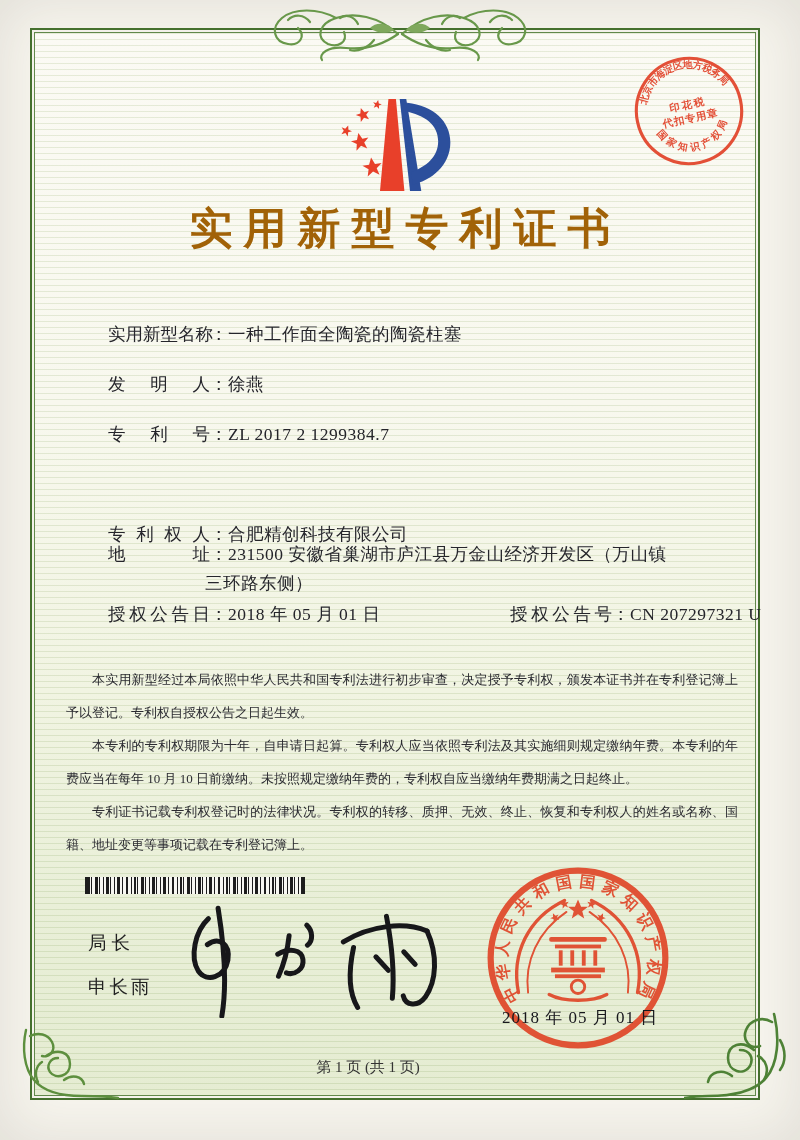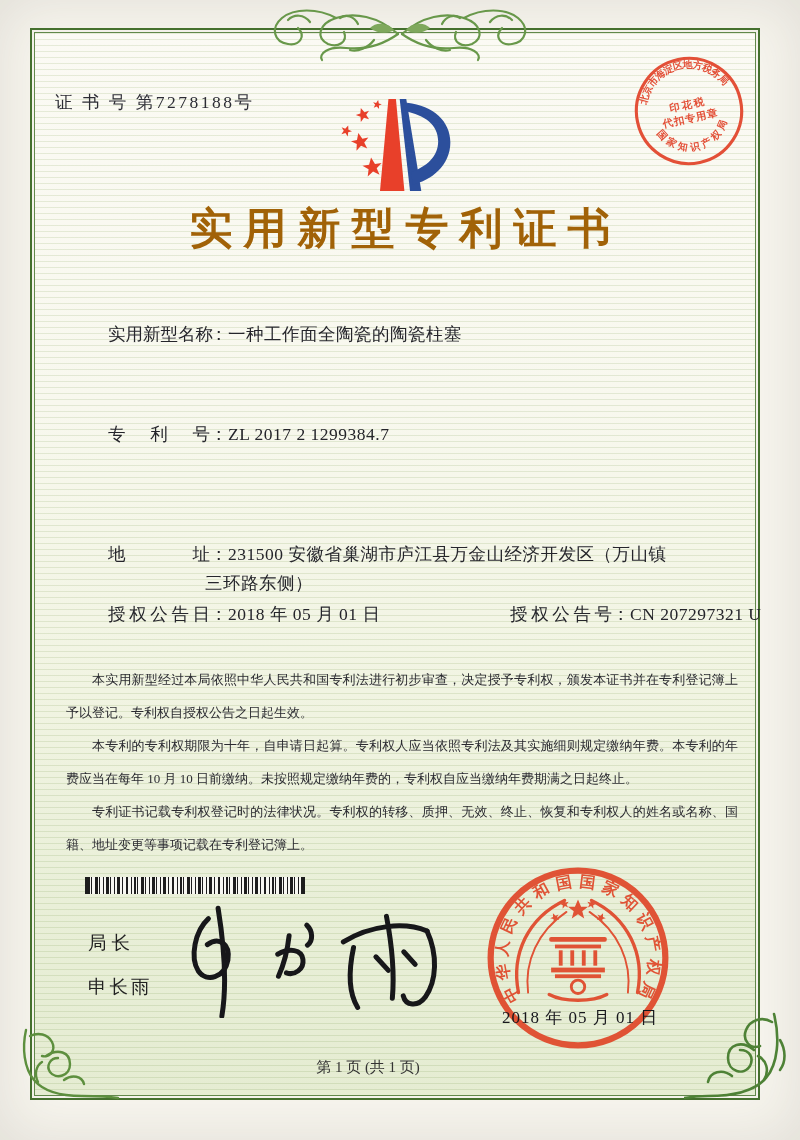--- a/index.html
+++ b/index.html
@@ -94,21 +94,20 @@
     <g transform="translate(104,0) scale(-1,1)" stroke="#4e8236" stroke-width="2.6" fill="none" stroke-linecap="round">
       <path d="M14,2 C8,26 10,52 22,66 C34,80 56,84 80,84 C90,84 98,85 104,86"></path>
       <path d="M34,38 C46,28 60,32 60,46 C60,60 44,64 38,54 C34,46 38,38 48,38"></path>
       <path d="M16,10 C26,4 38,8 42,18 C46,28 38,38 28,34"></path>
       <path d="M56,64 C66,56 78,60 80,70"></path>
       <path d="M24,68 C18,58 22,48 30,44"></path>
       <path d="M8,28 C2,38 2,50 8,58"></path>
     </g>
   </svg>
 
-  <div class="abs cert-no">证 书 号 第7278188号</div>
 
   <svg class="abs" style="left:334px; top:92px;" width="122" height="106" viewBox="0 0 130 110">
     <defs>
       <path id="star" d="M0,-10 2.94,-3.09 9.51,-3.09 4.05,1.18 5.88,8.09 0,4 -5.88,8.09 -4.05,1.18 -9.51,-3.09 -2.94,-3.09 Z"></path>
     </defs>
     <g fill="#e8402a">
       <use href="#star" transform="translate(28,52) scale(1.0) rotate(-12)"></use>
       <use href="#star" transform="translate(13,40) scale(0.62) rotate(20)"></use>
       <use href="#star" transform="translate(31,23) scale(0.78) rotate(-18)"></use>
       <use href="#star" transform="translate(46,12) scale(0.5) rotate(12)"></use>
@@ -133,22 +132,28 @@
     </text>
     <text x="60" y="57" text-anchor="middle" font-size="10.5" font-weight="bold" letter-spacing="2" fill="#e2472e" font-family="Liberation Sans, DejaVu Sans, sans-serif">印花税</text>
     <text x="60" y="71" text-anchor="middle" font-size="10.5" font-weight="bold" letter-spacing="1" fill="#e2472e" font-family="Liberation Sans, DejaVu Sans, sans-serif">代扣专用章</text>
   </svg>
 
   <div class="abs title">实用新型专利证书</div>
 
   <div class="abs row" style="top:322px">
     <span class="flabel">实用新型名称</span><span class="fcolon">：</span><span class="fvalue">一种工作面全陶瓷的陶瓷柱塞</span>
   </div>
+  <div class="abs row" style="top:372px">
+    <span class="flabel">发明人</span><span class="fcolon">：</span><span class="fvalue">徐燕</span>
+  </div>
   <div class="abs row" style="top:422px">
     <span class="flabel">专利号</span><span class="fcolon">：</span><span class="fvalue">ZL 2017 2 1299384.7</span>
+  </div>
+  <div class="abs row" style="top:522px">
+    <span class="flabel">专利权人</span><span class="fcolon">：</span><span class="fvalue">合肥精创科技有限公司</span>
   </div>
   <div class="abs row" style="top:542px; height:58px;">
     <span class="flabel">地址</span><span class="fcolon">：</span><span class="fvalue">231500  安徽省巢湖市庐江县万金山经济开发区（万山镇</span>
     <span class="addr2">三环路东侧）</span>
   </div>
   <div class="abs row" style="top:602px">
     <span class="flabel">授权公告日</span><span class="fcolon">：</span><span class="fvalue">2018 年 05 月 01 日</span>
     <span class="grant-right">
       <span class="flabel">授权公告号</span><span class="fcolon">：</span><span class="fvalue">CN 207297321 U</span>
     </span>

